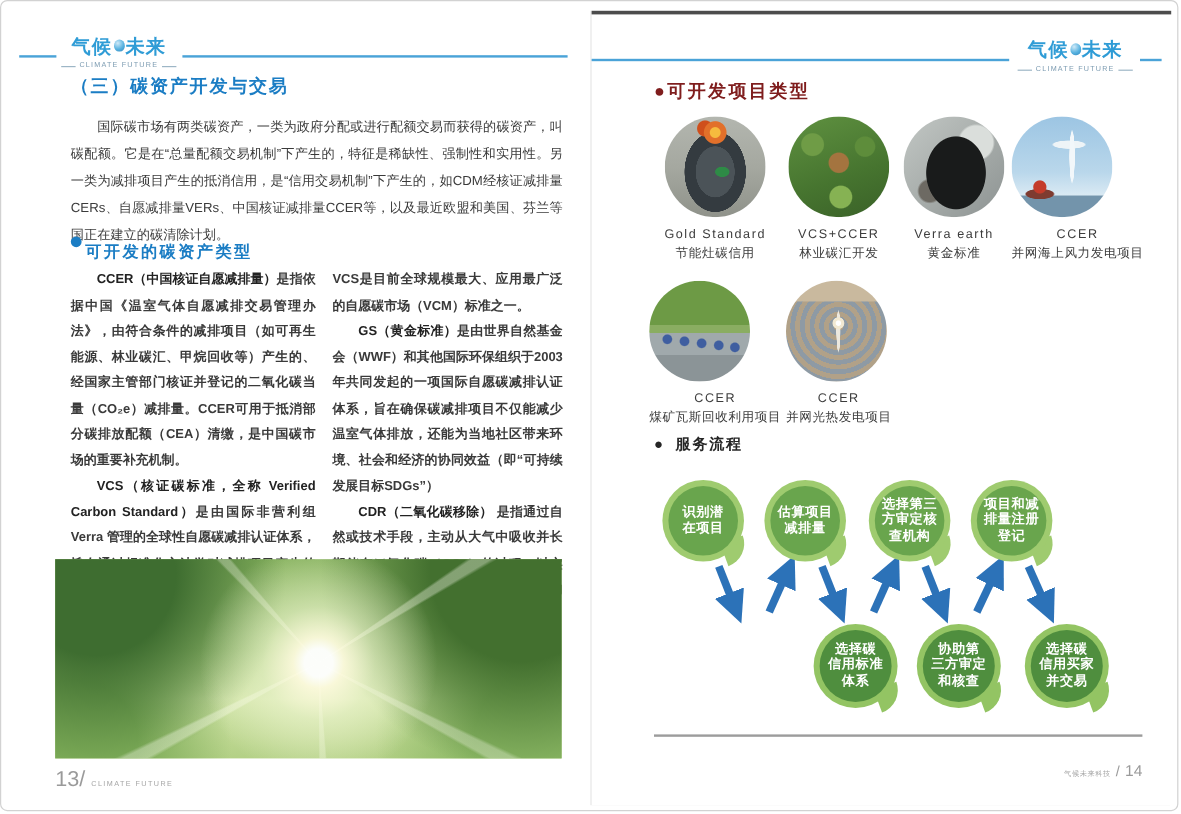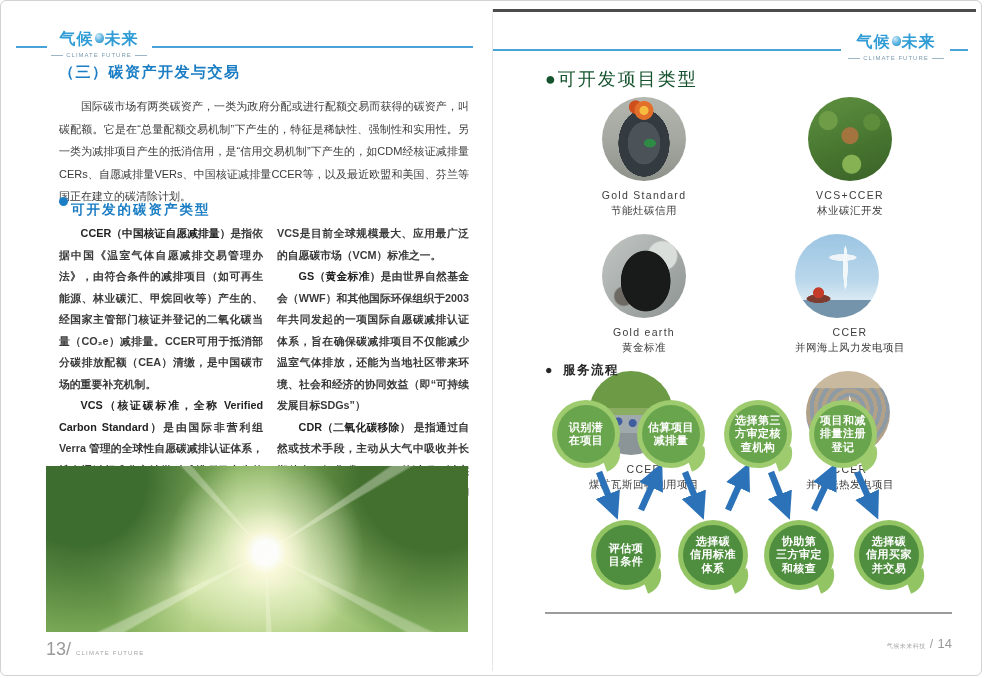--- a/index.html
+++ b/index.html
@@ -39,22 +39,22 @@
       radial-gradient(circle at 4% 92%, #7cab57 0 12%, rgba(0,0,0,0) 30%),
       radial-gradient(circle at 96% 90%, #8ab763 0 13%, rgba(0,0,0,0) 32%),
       linear-gradient(180deg, #85b15d 0%, #a6ca7b 45%, #cfe3a6 70%, #b3d085 100%); }
 
   .pfoot { position:absolute; top:630px; color:#9a9a9a; }
   .pfoot.l { left:37px; }
   .pfoot .num { font-size:18px; }
   .pfoot .cap { font-size:6px; letter-spacing:1.2px; color:#a5a5a5; margin-left:5px; }
 
   
-  .rhead1 { position:absolute; left:52px; top:55px; font-size:18px; font-weight:normal; color:#14532d; letter-spacing:2px; }
-  .proj-grid { position:absolute; left:48px; top:85px; width:412px; display:grid; grid-template-columns:1fr 1fr; row-gap:16px; justify-items:center; text-align:center; }
+  .rhead1 { position:absolute; left:52px; top:55px; font-size:15px; font-weight:bold; color:#7f1d1d; letter-spacing:2px; }
+  .proj-grid { position:absolute; left:48px; top:85px; width:412px; display:grid; grid-template-columns:1fr 1fr 1fr 1fr; row-gap:16px; justify-items:center; text-align:center; }
   .ph { width:84px; height:84px; border-radius:50%; }
   .pcell .t1 { margin-top:8px; font-size:10.5px; letter-spacing:1.3px; color:#3c3c3c; }
   .pcell .t2 { margin-top:3px; font-size:10.5px; letter-spacing:.5px; color:#3c3c3c; white-space:nowrap; }
 
   .ph-stove { background:
       radial-gradient(circle at 50% 16%, #f6bb3e 0 5%, #e2702a 6% 11%, rgba(226,112,42,0) 12%),
       radial-gradient(circle at 40% 12%, #cf4f1c 0 7%, rgba(0,0,0,0) 8%),
       radial-gradient(7px 5px at 57% 55%, #2e8b46 0 80%, rgba(0,0,0,0) 90%),
       radial-gradient(26px 34px at 50% 55%, #4b5358 0 62%, #343b40 63% 98%, rgba(0,0,0,0) 99%),
       linear-gradient(180deg, #b3b6af 0%, #a5a8a0 50%, #8f928a 100%); }
@@ -175,21 +175,21 @@
         <div class="t1">Gold Standard</div>
         <div class="t2">节能灶碳信用</div>
       </div>
       <div class="pcell">
         <div class="ph ph-forest"></div>
         <div class="t1">VCS+CCER</div>
         <div class="t2">林业碳汇开发</div>
       </div>
       <div class="pcell">
         <div class="ph ph-biochar"></div>
-        <div class="t1">Gold earth</div>
+        <div class="t1">Verra earth</div>
         <div class="t2">黄金标准</div>
       </div>
       <div class="pcell">
         <div class="ph ph-wind"></div>
         <div class="t1">CCER</div>
         <div class="t2">并网海上风力发电项目</div>
       </div>
       <div class="pcell">
         <div class="ph ph-gas"></div>
         <div class="t1">CCER</div>
@@ -242,26 +242,20 @@
 查机构</span>
         </div>
       <div class="bubble brow-t t4">
           <span class="tail"></span>
           <span class="ring"></span>
           <span class="core">项目和减
 排量注册
 登记</span>
         </div>
 
-      <div class="bubble brow-b b1">
-          <span class="tail"></span>
-          <span class="ring"></span>
-          <span class="core">评估项
-目条件</span>
-        </div>
       <div class="bubble brow-b b2">
           <span class="tail"></span>
           <span class="ring"></span>
           <span class="core">选择碳
 信用标准
 体系</span>
         </div>
       <div class="bubble brow-b b3">
           <span class="tail"></span>
           <span class="ring"></span>

